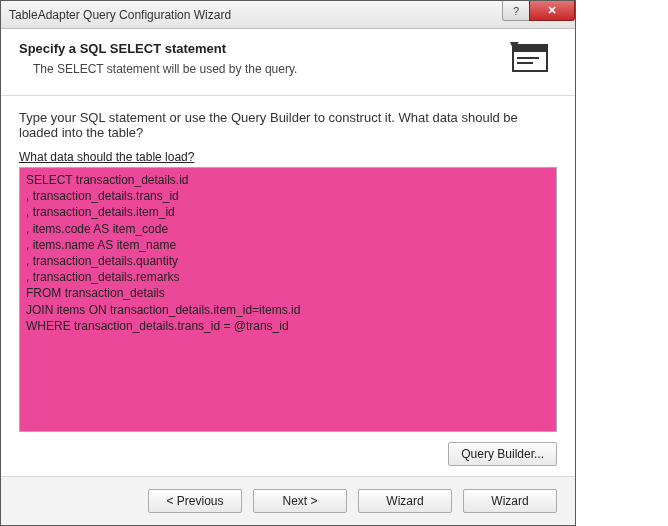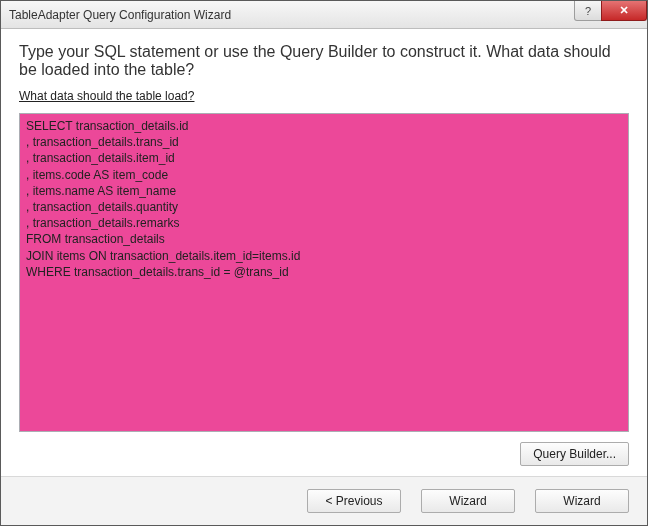--- a/index.html
+++ b/index.html
@@ -5,21 +5,21 @@
   * { box-sizing: border-box; margin: 0; padding: 0; }
   body {
     font-family: "Segoe UI", Tahoma, sans-serif;
     font-size: 12px;
     background: #fff;
     width: 668px;
     height: 526px;
     overflow: hidden;
   }
   .window {
-    width: 648px;
+    width: 576px;
     height: 526px;
     border: 1px solid #5a5a5a;
     background: #fff;
     display: flex;
     flex-direction: column;
   }
   .titlebar {
     height: 28px;
     background: linear-gradient(to bottom, #f7f7f7, #e4e4e4);
     border-bottom: 1px solid #bdbdbd;
@@ -87,29 +87,29 @@
     margin-left: 10px;
   }
   .content {
     flex: 1;
     padding: 14px 18px 10px 18px;
     display: flex;
     flex-direction: column;
     background: #fff;
   }
   .instruction {
-    font-size: 16px;
+    font-size: 13px;
     color: #333;
     margin-bottom: 10px;
   }
   .field-label {
     font-size: 12px;
     color: #222;
     text-decoration: underline;
-    margin-bottom: 10px;
+    margin-bottom: 3px;
     display: inline-block;
   }
   .sql-box {
     flex: 1;
     border: 1px solid #abadb3;
     padding: 4px 6px;
     font-family: "Segoe UI", Tahoma, sans-serif;
     font-size: 12px;
     color: #222;
     line-height: 1.35;
@@ -133,41 +133,56 @@
     color: #222;
     padding: 0 12px;
     cursor: pointer;
     border-radius: 2px;
   }
   .footer {
     border-top: 1px solid #d9d9d9;
     padding: 12px 18px;
     display: flex;
     justify-content: flex-end;
-    gap: 20px;
+    gap: 11px;
     background: #f3f3f3;
   }
 </style>
 </head>
 <body>
 
 <div class="window">
 
   <div class="titlebar">
     <span class="titlebar-text">TableAdapter Query Configuration Wizard</span>
     <div class="titlebar-ctrls">
       <div class="tb-btn help">
         <span>?</span>
       </div>
       <div class="tb-btn close">
         <span>✕</span>
       </div>
     </div>
   </div>
 
+  <div class="header">
+    <div class="header-text">
+      <div class="header-title">Specify a SQL SELECT statement</div>
+      <div class="header-sub">The SELECT statement will be used by the query.</div>
+    </div>
+    <div class="header-icon">
+      <svg viewBox="0 0 48 40" width="48" height="40">
+        <rect x="4" y="4" width="34" height="26" fill="none" stroke="#333" stroke-width="2"></rect>
+        <rect x="4" y="4" width="34" height="7" fill="#333"></rect>
+        <line x1="8" y1="17" x2="30" y2="17" stroke="#333" stroke-width="2"></line>
+        <line x1="8" y1="22" x2="24" y2="22" stroke="#333" stroke-width="2"></line>
+        <polygon points="1,1 10,1 4,8" fill="#333"></polygon>
+      </svg>
+    </div>
+  </div>
 
   <div class="content">
     <div class="instruction">Type your SQL statement or use the Query Builder to construct it. What data should be loaded into the table?</div>
     <label class="field-label" for="sqlbox">What data should the table load?</label>
     <textarea id="sqlbox" class="sql-box" spellcheck="false" style="">SELECT transaction_details.id
 , transaction_details.trans_id
 , transaction_details.item_id
 , items.code AS item_code
 , items.name AS item_name
 , transaction_details.quantity
@@ -175,17 +190,18 @@
 FROM transaction_details
 JOIN items ON transaction_details.item_id=items.id
 WHERE transaction_details.trans_id = @trans_id</textarea>
     <div class="builder-row">
       <button class="btn">Query Builder...</button>
     </div>
   </div>
 
   <div class="footer">
     <button class="btn">&lt; Previous</button>
+    <button class="btn">Next &gt;</button>
     <button class="btn">Wizard</button>
     <button class="btn">Wizard</button>
   </div>
 
 </div>
 
 </body></html>

